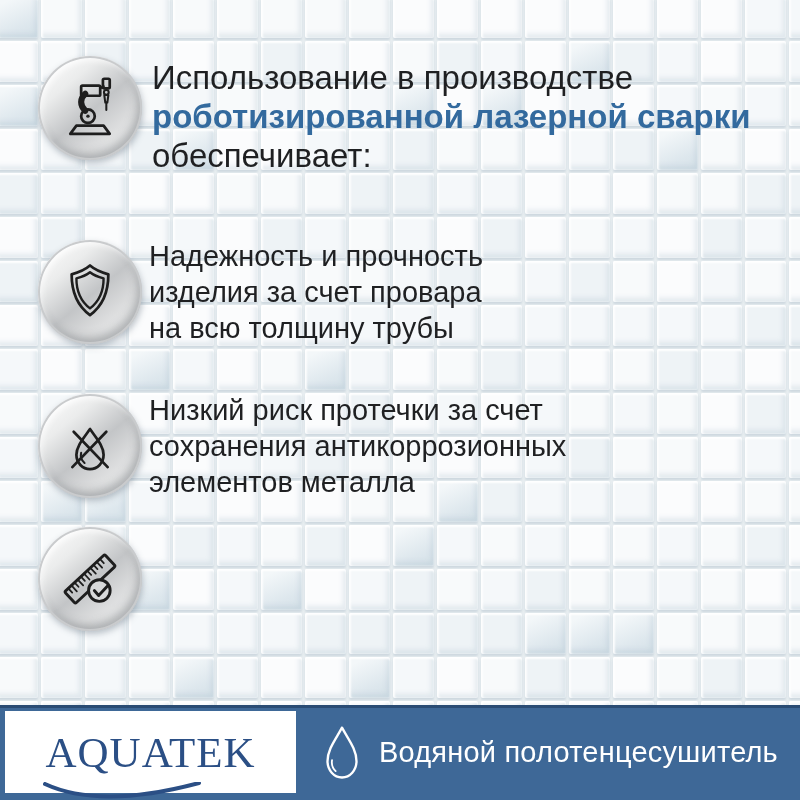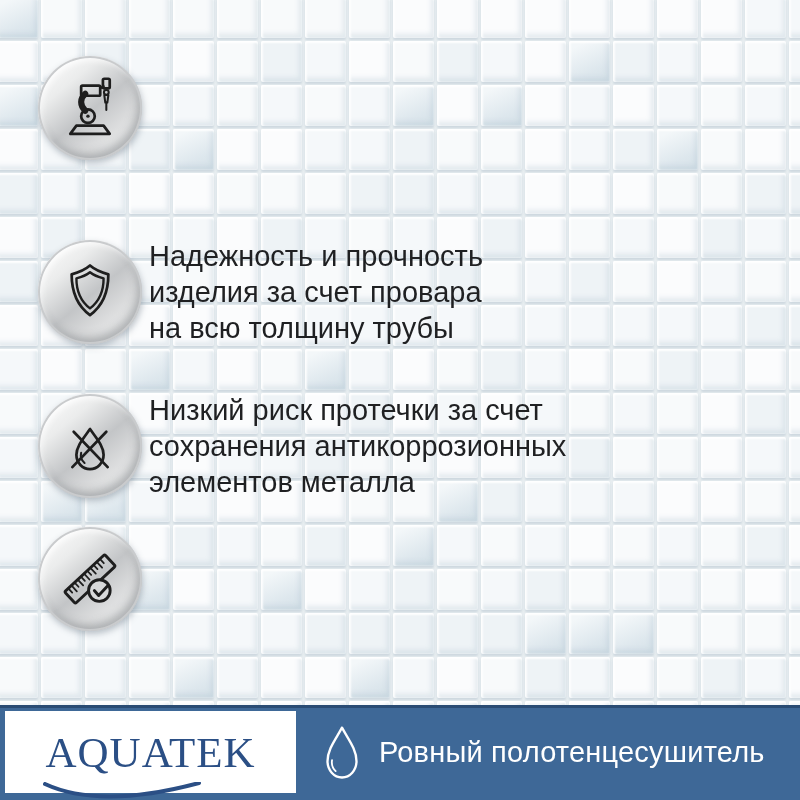--- a/index.html
+++ b/index.html
@@ -428,20 +428,25 @@
           <circle cx="47" cy="62" r="2.5" fill="#1e1e1e" stroke="none"></circle>
           <path d="M43 54 C35 46 35 36 43 29" stroke-width="9"></path>
           <rect x="37" y="17" width="28" height="15" rx="2" stroke-width="4"></rect>
           <path d="M65 21 L70 18" stroke-width="3.5"></path>
           <rect x="69" y="7" width="10" height="14" rx="2" stroke-width="4"></rect>
           <circle cx="74" cy="27" r="3.5" stroke-width="3"></circle>
           <path d="M71 31 L77 31 L75.5 42 L72.5 42 Z" stroke-width="3"></path>
           <path d="M74 42 V53" stroke-width="3"></path>
         </svg>
       </div>
+      <div class="header-text">
+        <div>Использование в производстве</div>
+        <div class="accent">роботизированной лазерной сварки</div>
+        <div>обеспечивает:</div>
+      </div>
     </div>
 
     <div class="benefit" id="benefit-1">
       <div class="medal">
         <svg width="68" height="68" viewBox="0 0 100 100">
           <path d="M50 11 C57 17 66 21 77 24 C77 50 68 71 50 84 C32 71 23 50 23 24 C34 21 43 17 50 11 Z" stroke-width="4"></path>
           <path d="M50 21 C55 25 62 28 70 30 C70 49 63 64 50 74 C37 64 30 49 30 30 C38 28 45 25 50 21 Z" stroke-width="3.5"></path>
         </svg>
       </div>
       <div class="benefit-text">Надежность и прочность
@@ -481,18 +486,18 @@
         <div class="brand">AQUATEK</div>
         <svg class="swoosh" viewBox="0 0 165 18">
           <path d="M6 2 C45 20 100 17 160 1" stroke="#2b4f85" stroke-width="4" fill="none" stroke-linecap="round"></path>
         </svg>
       </div>
       <div class="footer-right">
         <svg width="40" height="58" viewBox="0 0 44 64">
           <path d="M22 4 C15 17 6 28 6 41 a16 18 0 0 0 32 0 C38 28 29 17 22 4 Z" stroke="#ffffff" stroke-width="2.6" fill="none" stroke-linejoin="round"></path>
           <path d="M11 40 a12 13 0 0 0 4 12" stroke="#ffffff" stroke-width="2" fill="none" stroke-linecap="round"></path>
         </svg>
-        <div class="product">Ровный полотенцесушитель</div>
+        <div class="product">Водяной полотенцесушитель</div>
       </div>
     </div>
 
   </div>
 </div>
 
 </body></html>

